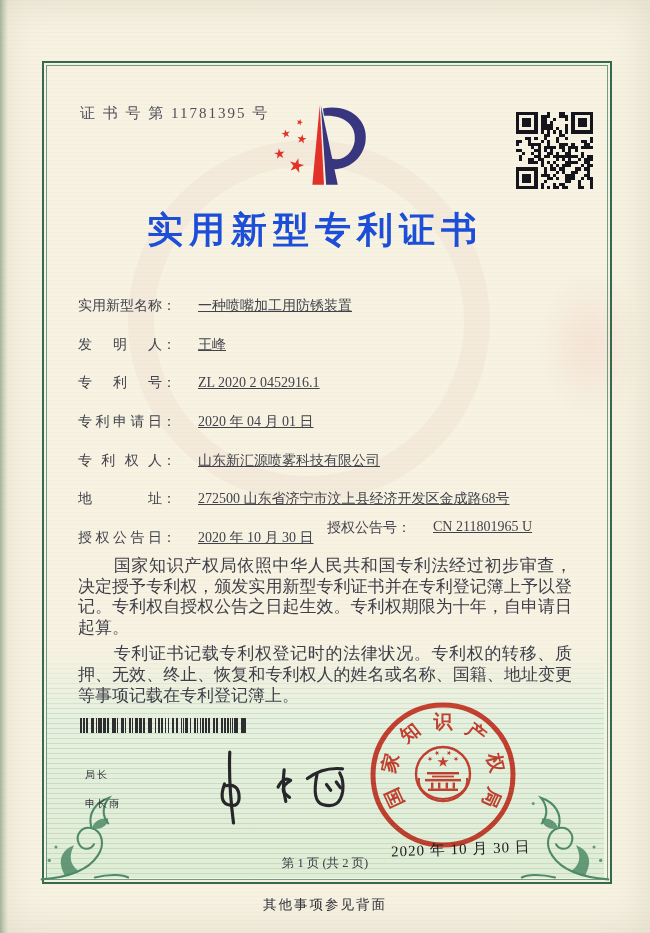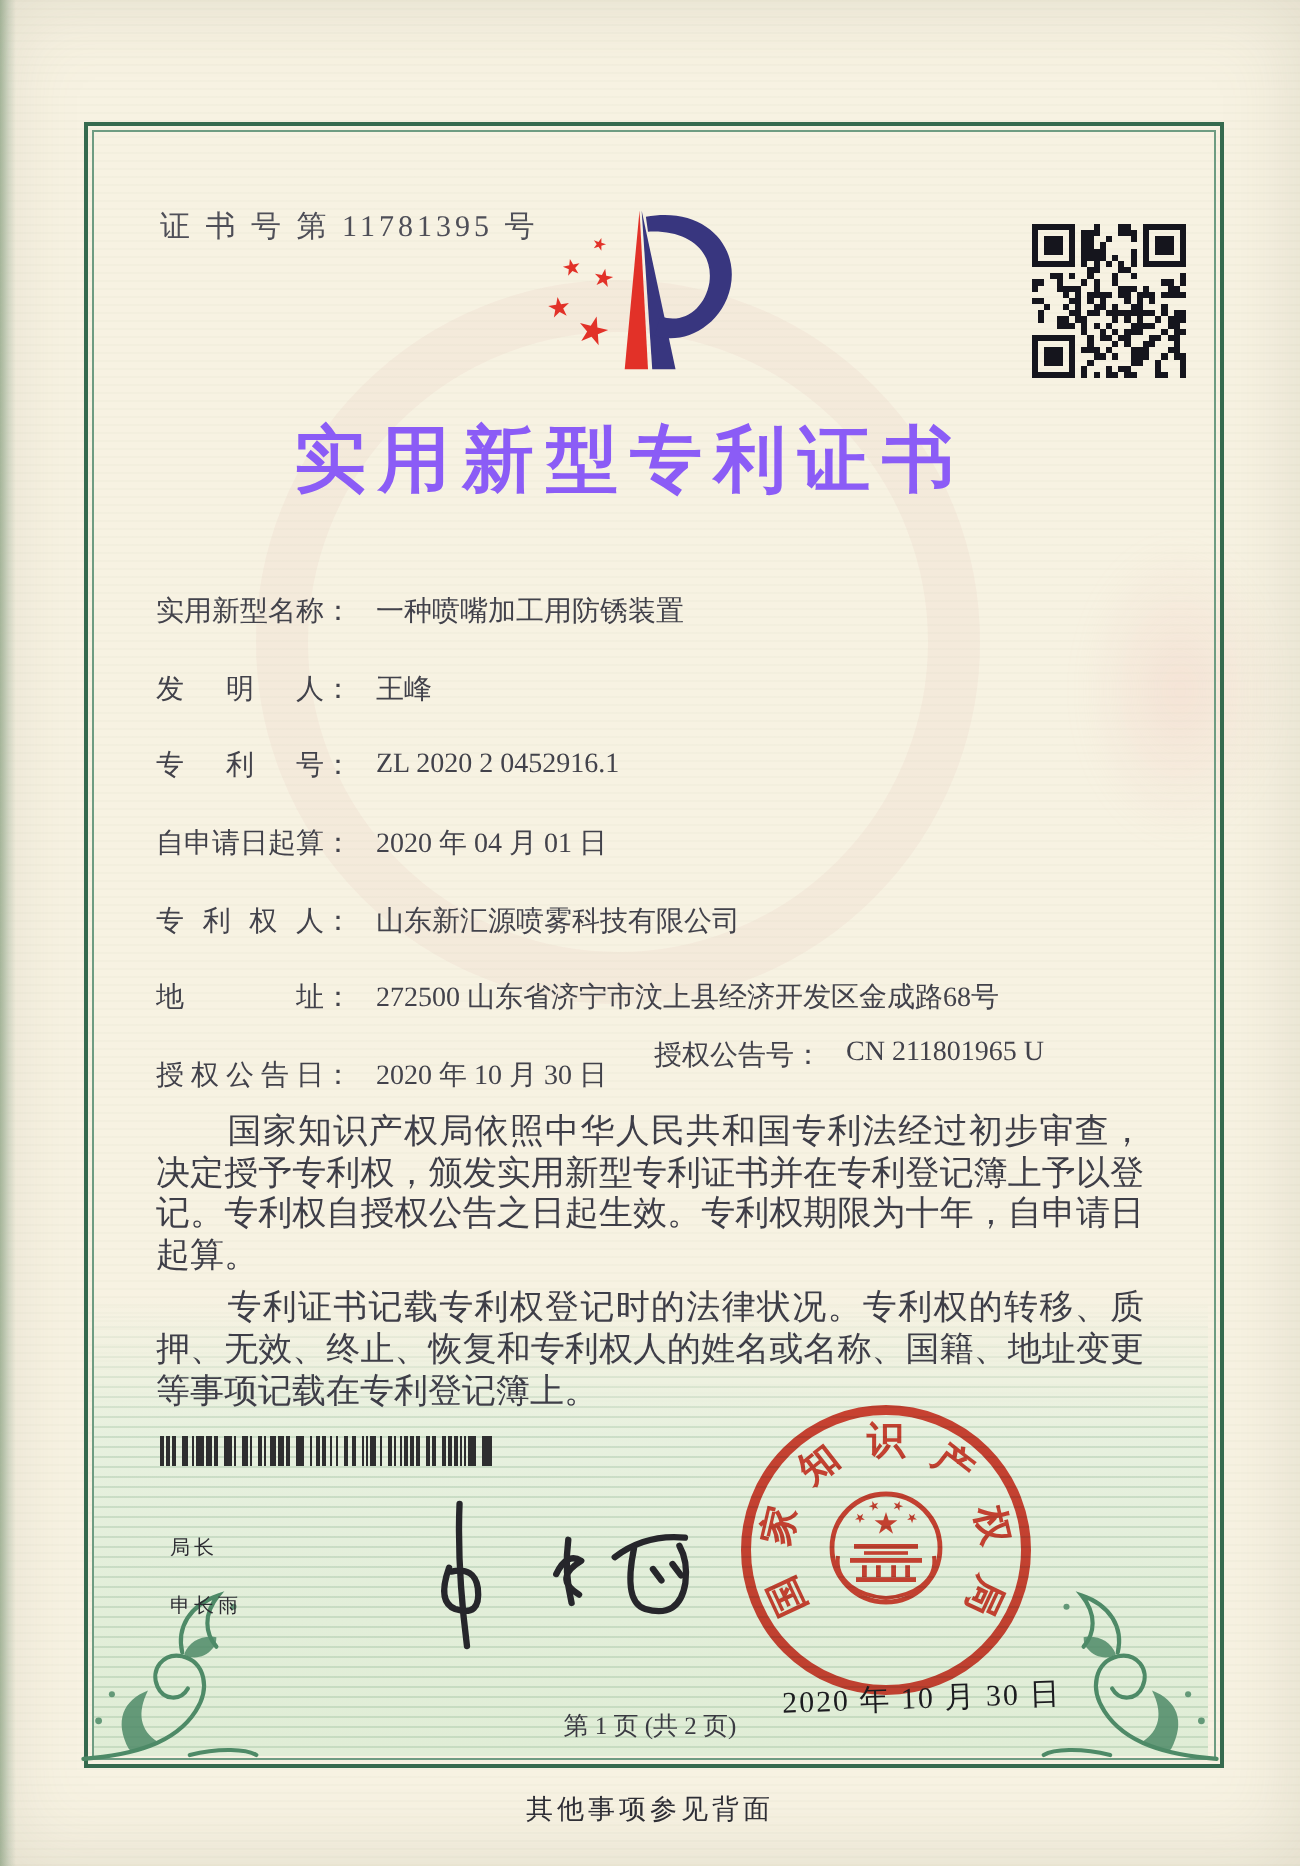--- a/index.html
+++ b/index.html
@@ -25,27 +25,27 @@
     background:linear-gradient(180deg,rgba(228,240,222,0) 0,rgba(228,240,222,.85) 70px,#e2eed9 160px,#e0edd6 100%);}
   .green-zone .glines{position:absolute;inset:0;
     background:repeating-linear-gradient(180deg,rgba(108,158,118,.22) 0 1px,transparent 1px 5px);
     -webkit-mask-image:linear-gradient(180deg,transparent,#000 70px);
     mask-image:linear-gradient(180deg,transparent,#000 70px);}
   
   .cert-no{left:80px;top:104px;font-size:15px;letter-spacing:2px;color:#4f4f58;}
   .logo{left:270px;top:101px;}
   .qr{left:516px;top:112px;width:77px;height:77px;}
   .title{left:0;top:206px;width:624px;text-align:center;font-size:36px;font-weight:bold;
-    letter-spacing:6px;text-indent:6px;color:#8b5cf6;}
+    letter-spacing:6px;text-indent:6px;color:#1d4ed8;}
   
   .fields{left:78px;top:287px;width:500px;font-size:14px;color:#42424b;}
   .frow{height:38.6px;display:flex;align-items:center;position:relative;}
   .flabel{display:inline-block;width:84px;text-align:justify;text-align-last:justify;}
   .fcolon{margin:0 2px 0 0;}
-  .fvalue{margin-left:10px;white-space:nowrap;}
+  .fvalue{margin-left:20px;white-space:nowrap;text-decoration:underline;}
   .pair2{position:absolute;left:249px;top:0;display:flex;}
   
   .paras{left:78px;top:556px;width:494px;font-size:17px;line-height:20.6px;
     color:#3e3e48;text-align:justify;}
   .paras p{margin:0 0 6px 0;text-indent:2.1em;}
   
   .barcode{left:80px;top:718px;width:167px;height:15px;}
   
   .director{left:85px;top:760px;font-family:"Liberation Sans","DejaVu Sans",sans-serif;
     font-size:10px;line-height:29px;color:#2d2d33;font-weight:400;letter-spacing:2px;}
@@ -437,21 +437,21 @@
     <span class="flabel">发明人</span>
       <span class="fcolon">：</span>
     <span class="fvalue">王峰</span>
   </div>
   <div class="frow">
     <span class="flabel">专利号</span>
       <span class="fcolon">：</span>
     <span class="fvalue">ZL 2020 2 0452916.1</span>
   </div>
   <div class="frow">
-    <span class="flabel">自申请日起算</span>
+    <span class="flabel">专利申请日</span>
       <span class="fcolon">：</span>
     <span class="fvalue">2020 年 04 月 01 日</span>
   </div>
   <div class="frow">
     <span class="flabel">专利权人</span>
       <span class="fcolon">：</span>
     <span class="fvalue">山东新汇源喷雾科技有限公司</span>
   </div>
   <div class="frow">
     <span class="flabel">地址</span>

